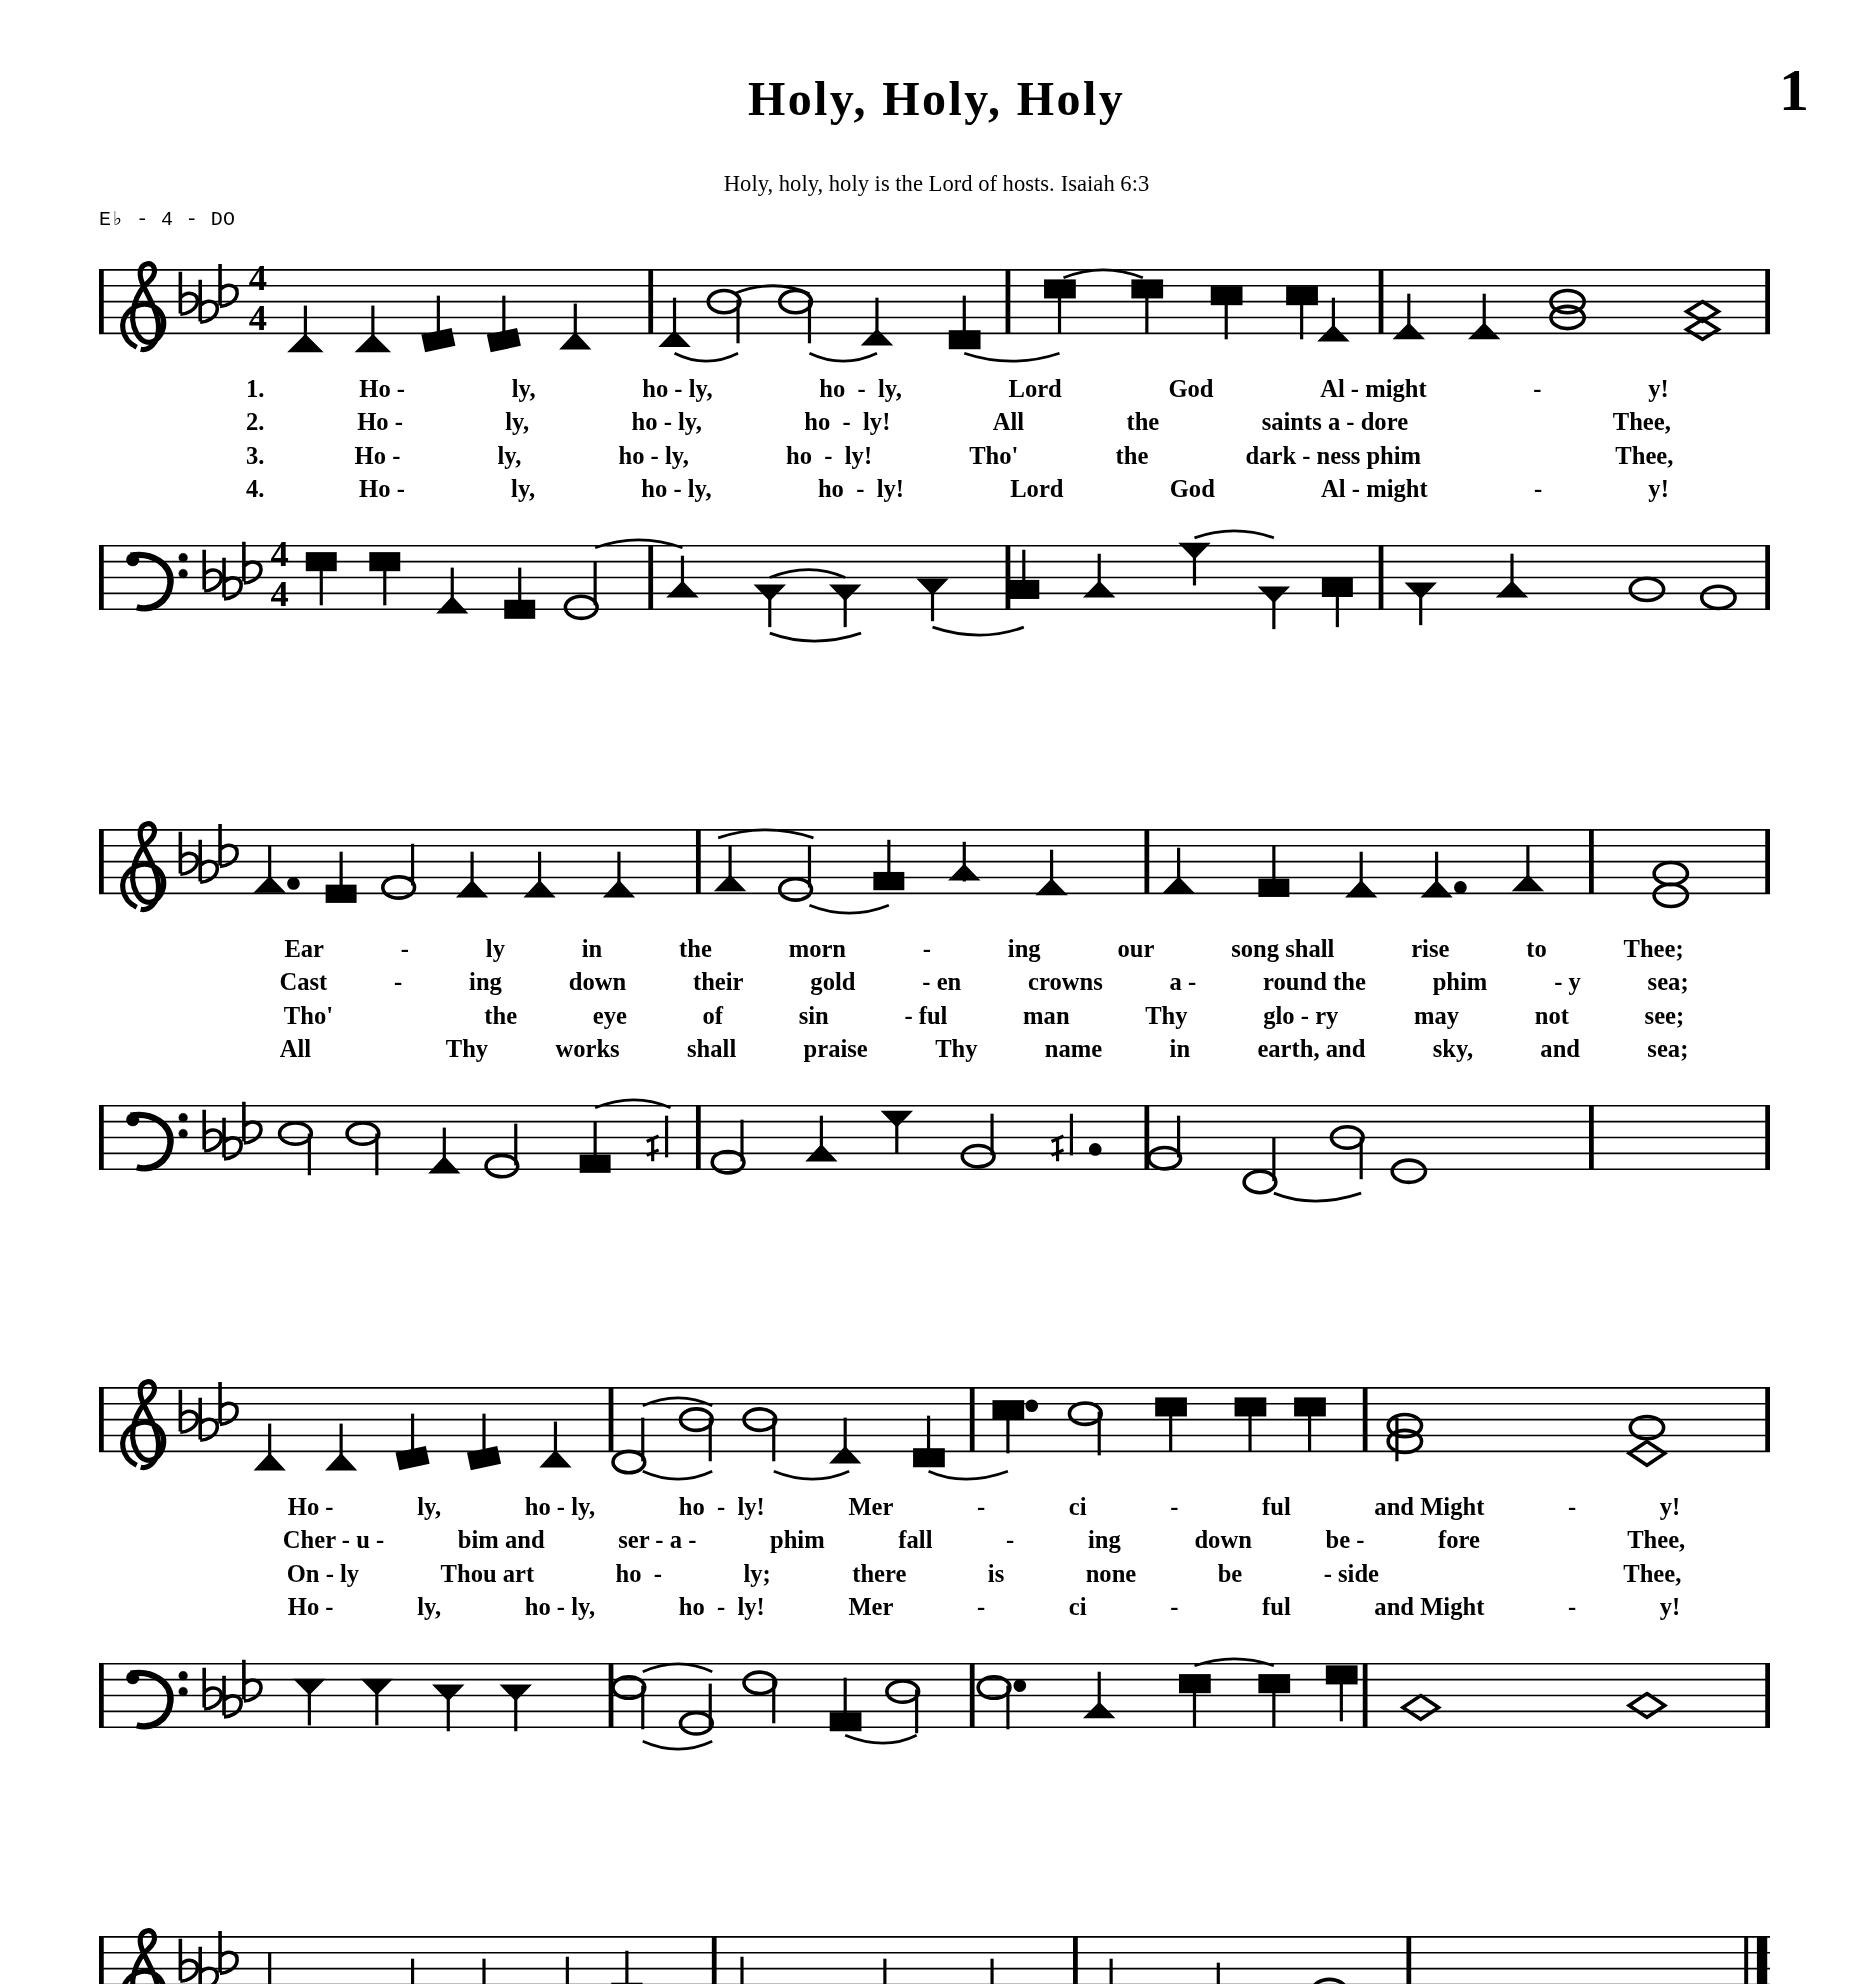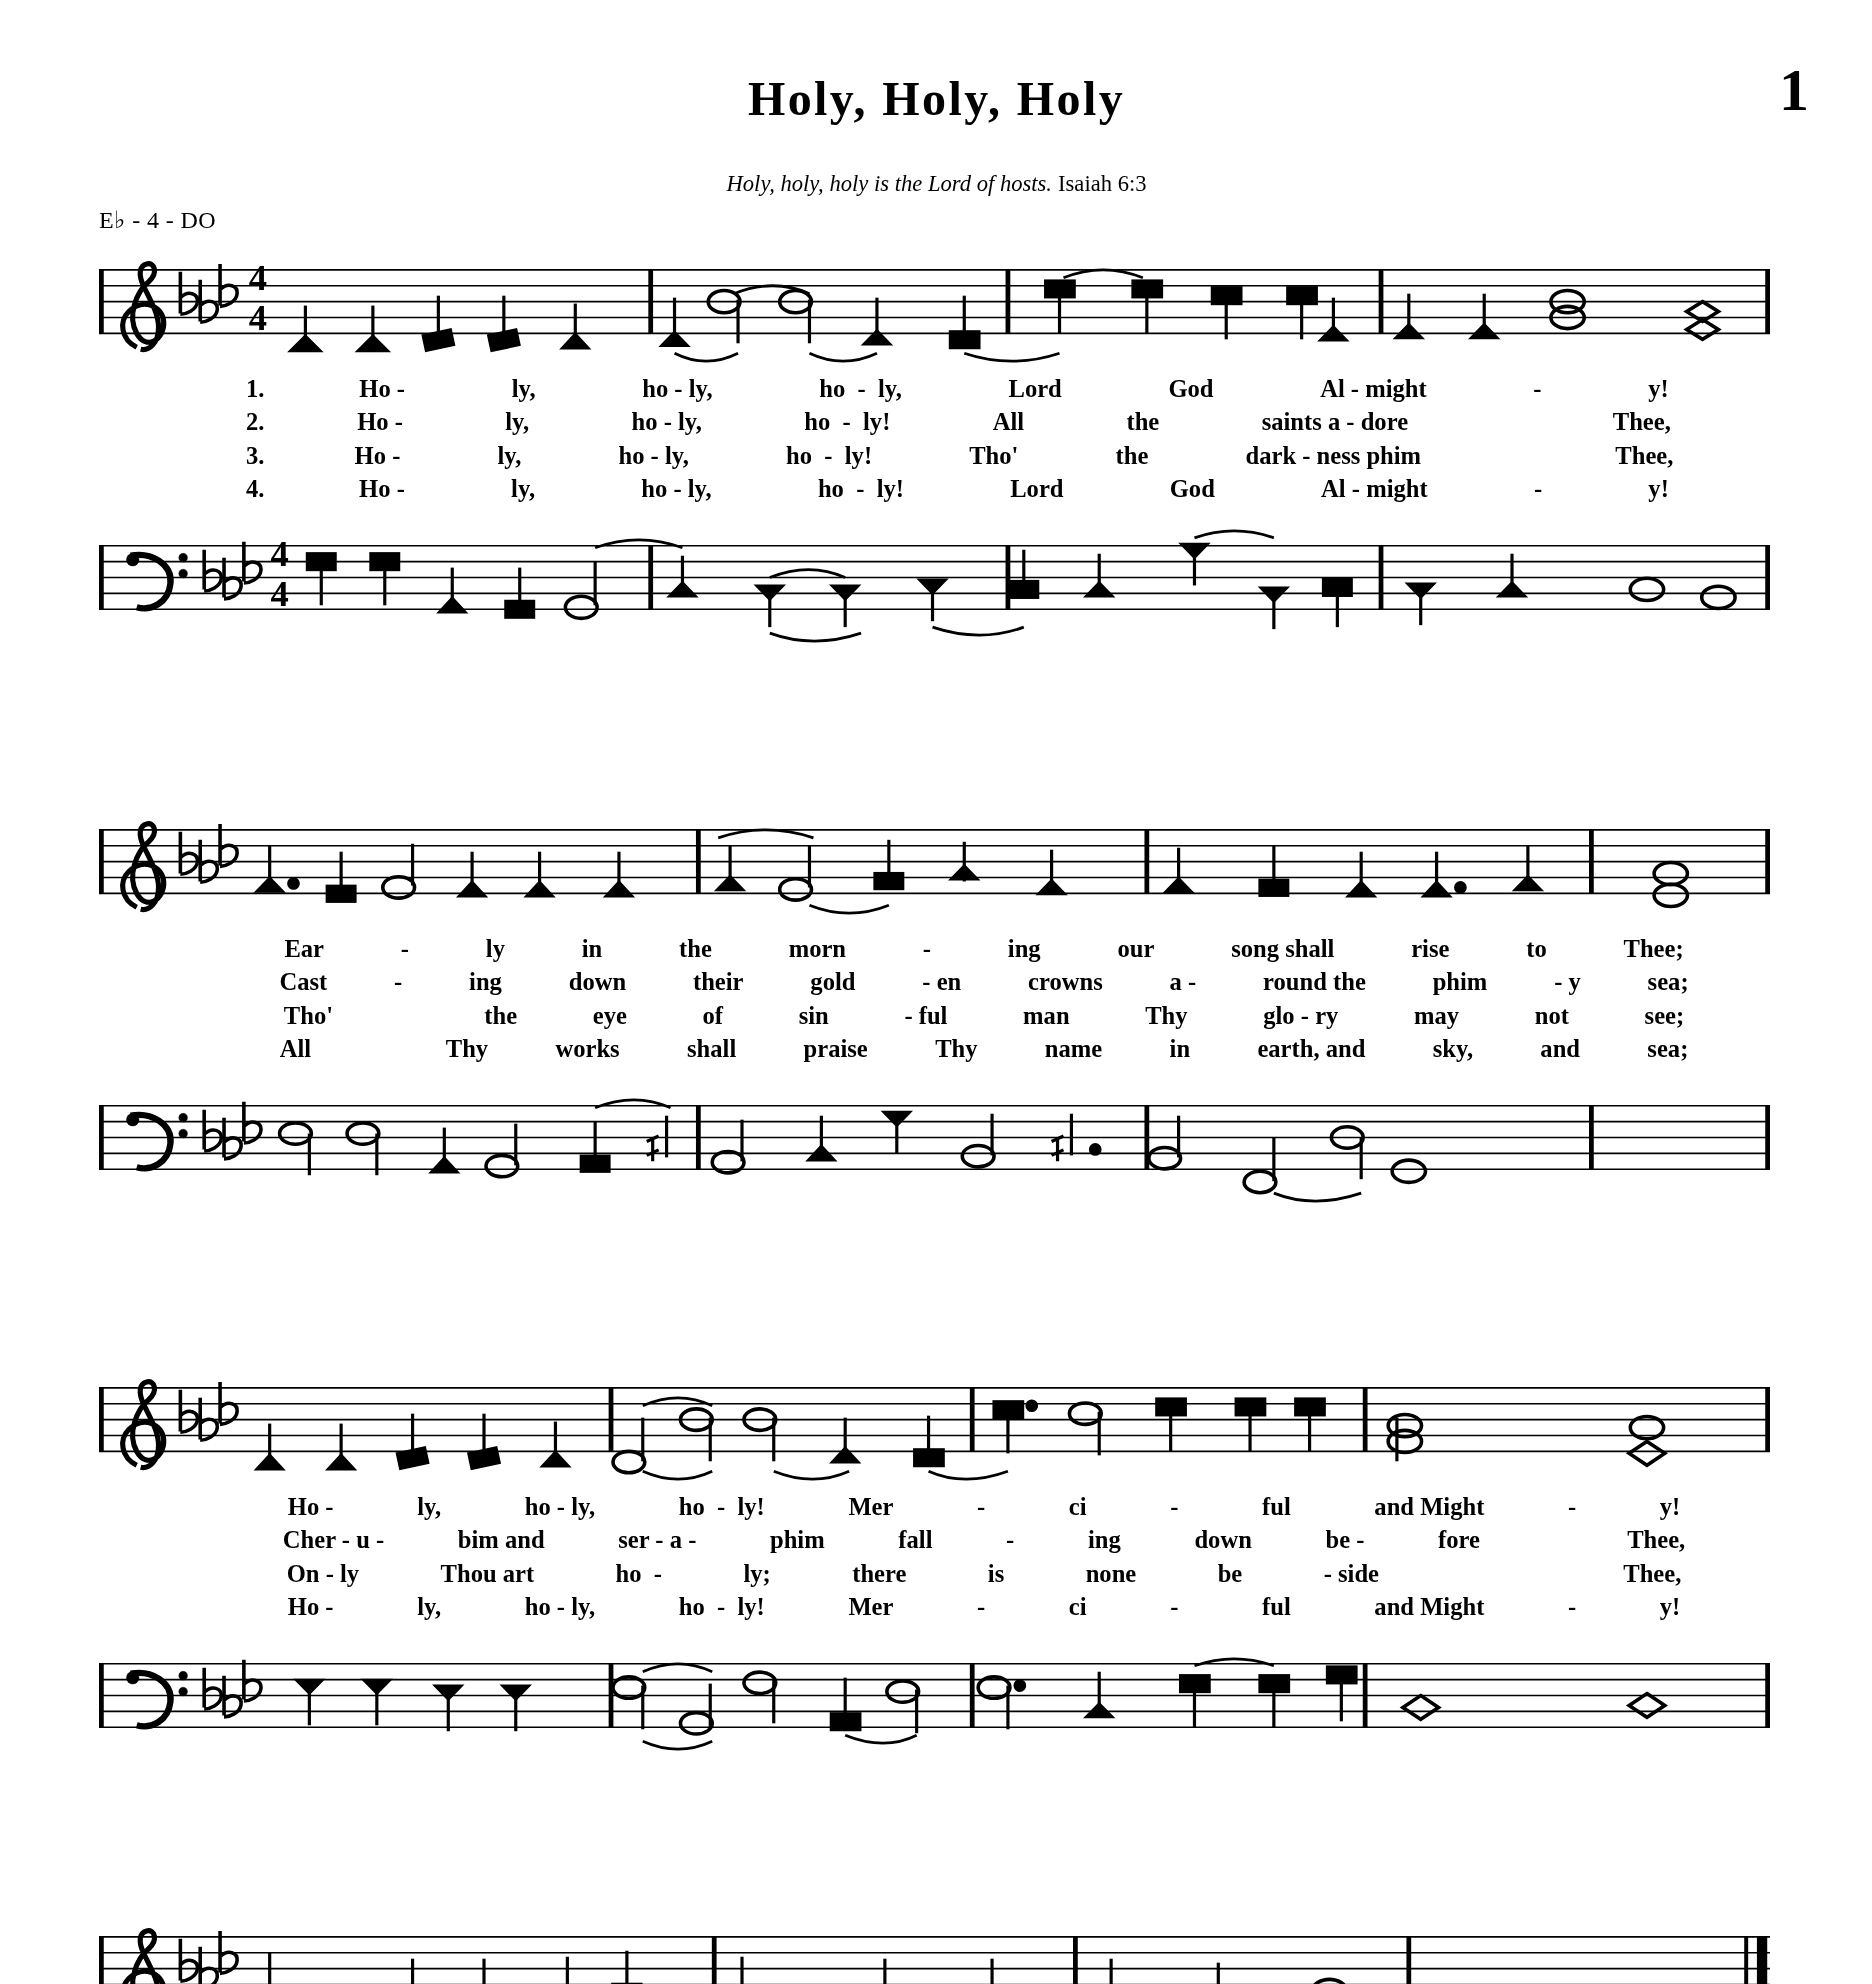--- a/index.html
+++ b/index.html
@@ -43,32 +43,31 @@
   .scripture {
     position: absolute;
     left: 0;
     right: 0;
     top: 171px;
     text-align: center;
     font-size: 22.6px;
     font-family: "Liberation Serif", serif;
   }
   .scripture .verse-text {
-    font-style: italic;
   }
   .scripture .verse-ref {
     font-style: normal;
     margin-left: 6px;
   }
   .key-sig {
     position: absolute;
     left: 99px;
     top: 206px;
-    font-size: 24px;
-    font-family: Liberation Serif, serif;
+    font-size: 20px;
+    font-family: Liberation Mono, monospace;
     letter-spacing: 0.4px;
   }
 
   
   .system {
     position: absolute;
     left: 99px;
     width: 1671px;
   }
   .staff-block {

